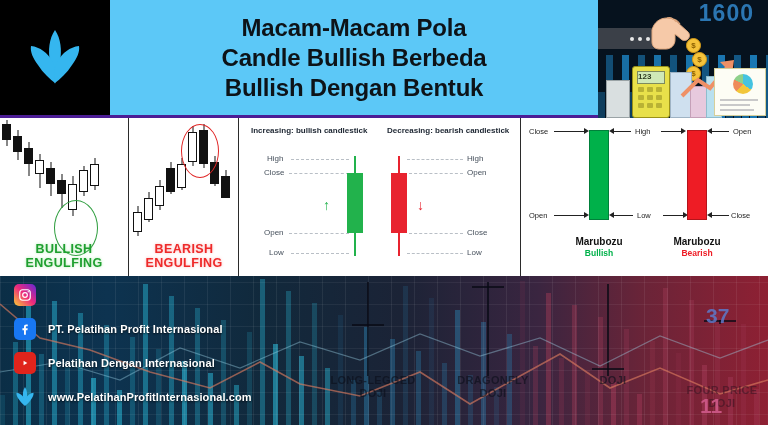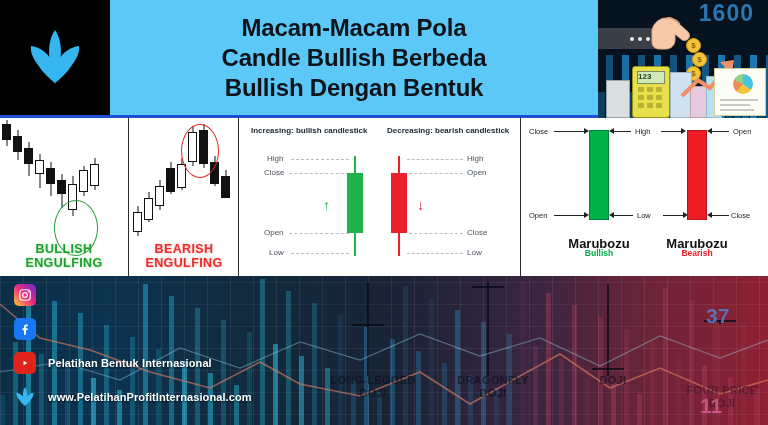--- a/index.html
+++ b/index.html
@@ -1,21 +1,21 @@
 <!DOCTYPE html>
 <html><head>
 <meta charset="utf-8">
 <title>Macam-Macam Pola Bullish</title>
 <style>
   html,body{margin:0;padding:0;background:#000;}
   body{width:768px;height:425px;overflow:hidden;font-family:"Liberation Sans",sans-serif;}
   #page{position:relative;width:768px;height:425px;background:#000;overflow:hidden;}
 
   
-  #header{position:absolute;left:0;top:0;width:644px;height:118px;background:#1d4ed8;}
+  #header{position:absolute;left:0;top:0;width:644px;height:118px;background:#4c1d95;}
   #logo-box{position:absolute;left:0;top:0;width:110px;height:115px;background:#000;
             display:flex;align-items:center;justify-content:center;}
   #logo-icon{width:58px;height:62px;}
   #title-band{position:absolute;left:110px;top:0;width:488px;height:115px;background:#5cc8f7;
               display:flex;flex-direction:column;align-items:center;justify-content:center;}
   .title-line{color:#0d1318;font-weight:bold;font-size:24px;line-height:30px;letter-spacing:-.2px;
               text-align:center;white-space:nowrap;}
 
   
   #hero{position:absolute;left:598px;top:0;width:170px;height:118px;background:#06121e;overflow:hidden;}
@@ -71,21 +71,21 @@
   .dcandle .dwick{position:absolute;left:50%;transform:translateX(-50%);width:2px;}
   .dcandle .dbody{position:absolute;left:0;width:100%;}
   .dir-arrow{position:absolute;font-size:14px;font-weight:bold;line-height:1;}
 
   
   .mz-bar{position:absolute;width:18px;}
   .mz-txt{position:absolute;font-size:7.5px;color:#222;white-space:nowrap;}
   .mz-line{position:absolute;height:1px;background:#222;}
   .mz-head{position:absolute;width:0;height:0;border-top:3px solid transparent;
            border-bottom:3px solid transparent;}
-  .mz-name{position:absolute;text-align:center;font-size:13px;font-weight:bold;color:#111;white-space:nowrap;}
+  .mz-name{position:absolute;text-align:center;font-size:10px;font-weight:bold;color:#111;white-space:nowrap;}
   .mz-sub{position:absolute;text-align:center;font-size:8.5px;font-weight:bold;white-space:nowrap;}
 
   
   #footer{position:absolute;left:0;top:276px;width:768px;height:149px;overflow:hidden;
           background:linear-gradient(90deg,#0b2e46 0%,#0d3350 14%,#11293c 34%,#1b2336 52%,#3a2540 70%,#6b2438 84%,#8e2033 100%);}
   .fbar{position:absolute;bottom:0;opacity:.55;}
   .fgrid-v{position:absolute;top:0;bottom:0;width:1px;background:rgba(255,255,255,.07);}
   .fgrid-h{position:absolute;left:0;right:0;height:1px;background:rgba(255,255,255,.06);}
   .frow{position:absolute;left:14px;display:flex;align-items:center;gap:12px;}
   .ficon{width:22px;height:22px;border-radius:5px;display:flex;align-items:center;
@@ -489,29 +489,30 @@
         </svg>
       </span>
     </div>
 
     <div class="frow" style="top:42px">
       <span class="ficon" style="background:#1877f2;">
         <svg width="14" height="14" viewBox="0 0 24 24" fill="#fff">
           <path d="M13.5 22v-8h2.7l.4-3.2h-3.1V8.7c0-.9.3-1.5 1.6-1.5h1.6V4.3c-.3 0-1.3-.1-2.4-.1-2.4 0-4 1.4-4 4.1v2.5H7.6V14h2.7v8z"></path>
         </svg>
       </span>
+      <span class="ftext">PT. Pelatihan Profit Internasional</span>
     </div>
 
     <div class="frow" style="top:76px">
       <span class="ficon" style="background:#e0241c;">
         <svg width="14" height="10" viewBox="0 0 24 17" fill="#fff">
             <path d="M9.5 12.2V4.8L16 8.5z"></path>
           </svg>
       </span>
-      <span class="ftext">Pelatihan Bentuk Internasional</span>
+      <span class="ftext">Pelatihan Dengan Internasional</span>
     </div>
 
     <div class="frow" style="top:110px">
       <span class="ficon" style="background:transparent;">
         <svg width="22" height="22" viewBox="0 0 58 62">
           <path d="M29 3c6 9 7 20 5 32-2 11-4 17-5 22-1-5-3-11-5-22-2-12-1-23 5-32z" fill="#35b6ef"></path>
           <path d="M5 19c9 1 17 7 21 15 4 8 5 15 3 22-5-4-12-10-17-18C7 31 4 25 5 19z" fill="#35b6ef"></path>
           <path d="M53 19c1 6-2 12-7 19-5 8-12 14-17 18-2-7-1-14 3-22 4-8 12-14 21-15z" fill="#35b6ef"></path>
         </svg>
       </span>

